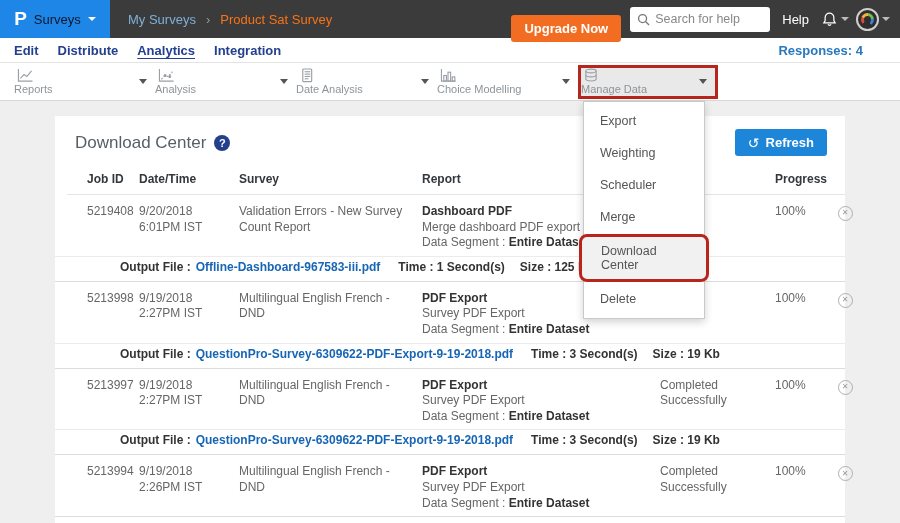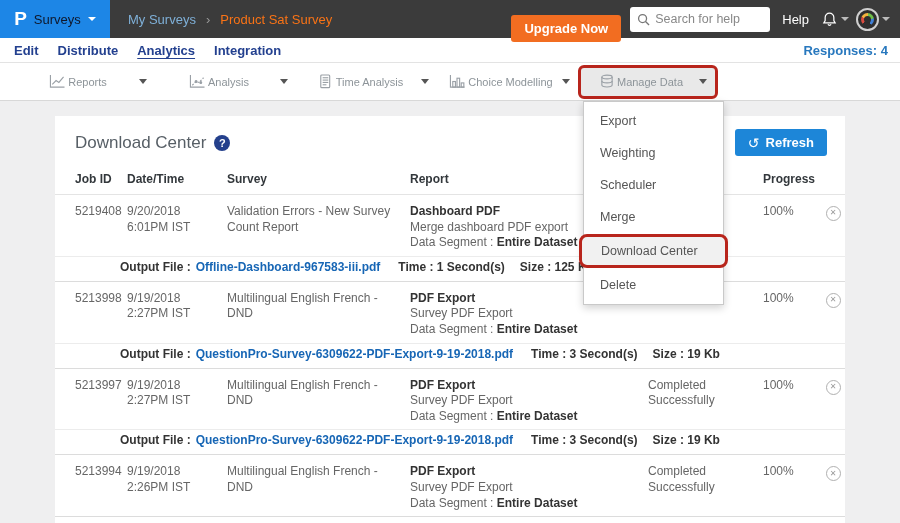--- a/index.html
+++ b/index.html
@@ -27,55 +27,55 @@
   .searchbox input { border:none; outline:none; width:100%; font-size:12.5px; color:#a21caf; font-family:inherit; background:transparent; }
   .searchbox input::placeholder { color:#888; }
   .help-link { color:#fff; font-size:13px; margin:0 5px; cursor:pointer; }
   .bell-wrap { display:flex; align-items:center; gap:3px; cursor:pointer; }
   .avatar-wrap { display:flex; align-items:center; gap:3px; cursor:pointer; }
   .avatar { width:23px; height:23px; border-radius:50%; border:2px solid #cfcfcf; background:#2e2e2e; display:flex; align-items:center; justify-content:center; }
   .gauge { width:13px; height:13px; border-radius:50%; position:relative;
     background:conic-gradient(from 230deg,#d94b3f 0 18%,#f3b33d 18% 38%,#6fbf4a 38% 58%,#3f7fd6 58% 76%,#2e2e2e 76% 100%); }
   .gauge::after { content:""; position:absolute; inset:3px; border-radius:50%; background:#2e2e2e; }
   
-  .navrow { height:25px; background:#fff; border-bottom:1px solid #e3e3e3; display:flex; align-items:center; padding:0 12px 0 14px; }
+  .navrow { height:25px; background:#fff; border-bottom:1px solid #e3e3e3; display:flex; align-items:center; padding:0 37px 0 14px; }
   .nav-link { color:#23408f; font-size:13px; font-weight:bold; margin-right:19px; cursor:pointer; }
   .nav-link.active { text-decoration:underline; text-underline-offset:3px; }
   .responses { margin-left:auto; color:#2878be; font-size:13px; font-weight:bold; }
   
   .toolbar { height:38px; background:#fff; border-bottom:1px solid #d8d8d8; display:flex; align-items:center; padding-left:14px; }
   .tb-group { width:141px; display:flex; align-items:center; height:100%; }
-  .tb-stack { flex:1; display:flex; flex-direction:row; align-items:center; justify-content:center; cursor:pointer; }
+  .tb-stack { flex:1; display:flex; flex-direction:column; align-items:flex-start; justify-content:center; cursor:pointer; }
   .tb-label { font-size:11px; color:#8d9499; margin-top:0px; white-space:nowrap; }
   .tb-caret { margin-right:8px; cursor:pointer; }
-  .tb-group.manage { border:3px solid #b8251c; border-radius:6px; background:#e9e9e9; width:140px; height:34px; }
+  .tb-group.manage { border:3px solid #b8251c; border-radius:0; background:#e9e9e9; width:140px; height:34px; }
   
   .page { position:absolute; top:102px; left:0; right:0; bottom:0; background:#efeff0; overflow:hidden; }
   .card { position:absolute; left:55px; top:14px; width:790px; height:430px; background:#fff; }
   .card-head { display:flex; align-items:center; padding:13px 18px 10px 20px; }
   .card-title { font-size:17px; color:#575f66; }
   .help-badge { width:16px; height:16px; border-radius:50%; background:#24408c; color:#fff; font-size:11px; font-weight:bold; display:inline-flex; align-items:center; justify-content:center; margin-left:8px; cursor:pointer; }
   .refresh-btn { margin-left:auto; background:#1d86d8; color:#fff; border:none; border-radius:3px; font-size:13px; font-weight:bold; padding:6px 13px; display:flex; gap:6px; align-items:center; cursor:pointer; font-family:inherit; }
   .refresh-glyph { font-weight:normal; font-size:14px; line-height:1; }
   
-  .grid { display:grid; grid-template-columns:52px 100px 183px 238px 115px 50px 40px; padding-left:20px; }
+  .grid { display:grid; grid-template-columns:52px 100px 183px 238px 115px 50px 40px; padding-left:20px;margin-left:12px; }
   .thead { font-size:12px; font-weight:bold; color:#33383c; padding-top:6px; padding-bottom:8px; border-bottom:1px solid #e4e4e4; }
   .trow { font-size:12px; color:#666; padding-top:9px; padding-bottom:5px; line-height:1.3; }
   .cell { padding-right:12px; }
   .rep-title { font-weight:bold; color:#333; }
   .seg-val { font-weight:bold; color:#333; }
   .icon-cell { display:flex; justify-content:center; align-items:flex-start; padding-top:2px; }
   .circle-x { width:15px; height:15px; border:1px solid #b0b0b0; border-radius:50%; color:#9a9a9a; font-size:8px; display:flex; align-items:center; justify-content:center; cursor:pointer; }
   .orow { border-top:1px solid #ececec; padding:3px 0 7px 65px; font-size:12px; font-weight:bold; color:#333; display:flex; align-items:baseline; }
   .ofile { margin-right:18px; }
   .ofile a { color:#1766b5; text-decoration:none; margin-left:5px; cursor:pointer; }
   .otime { margin-right:15px; }
   .rowgroup { border-bottom:1px solid #dcdcdc; }
   
-  .dropdown { position:absolute; left:583px; top:101px; width:141px; background:#fff; border:1px solid #c9c9c9; box-shadow:0 3px 8px rgba(0,0,0,0.18); z-index:100; padding:3px 0; }
+  .dropdown { position:absolute; left:583px; top:101px; width:122px; background:#fff; border:1px solid #c9c9c9; box-shadow:0 3px 8px rgba(0,0,0,0.18); z-index:100; padding:3px 0; }
   .menu-item { font-size:12.5px; color:#555; padding:9px 16px; cursor:pointer; }
   .menu-item.hl { background:#f1f1f1; border:3px solid #b8251c; border-radius:8px; margin:1px -5px; padding:7px 19px; }
   svg { display:block; }
 </style>
 </head>
 <body>
 
 <header class="topbar">
   <div class="logo-area">
     <span class="logo-p">P</span>
@@ -156,21 +156,21 @@
     <span class="tb-stack">
       <span>
         <svg width="22" height="15" viewBox="0 0 22 16" fill="none" stroke="#9aa0a6" stroke-width="1.2">
           <rect x="6.5" y="1" width="9.5" height="13.5" rx="1"></rect>
             <line x1="8.5" y1="4" x2="14.5" y2="4"></line>
             <line x1="8.5" y1="6.5" x2="14.5" y2="6.5"></line>
             <line x1="8.5" y1="9" x2="14.5" y2="9"></line>
             <line x1="8.5" y1="11.5" x2="12.5" y2="11.5"></line>
         </svg>
       </span>
-      <span class="tb-label">Time Analysis</span>
+      <span class="tb-label">Date Analysis</span>
     </span>
     <span class="caret tb-caret"></span>
   </div>
   <div class="tb-group">
     <span class="tb-stack">
       <span>
         <svg width="22" height="15" viewBox="0 0 22 16" fill="none" stroke="#9aa0a6" stroke-width="1.2">
           <path d="M4 1v13h15"></path>
             <rect x="6.5" y="8" width="2.8" height="6"></rect>
             <rect x="11" y="4.5" width="2.8" height="9.5"></rect>

